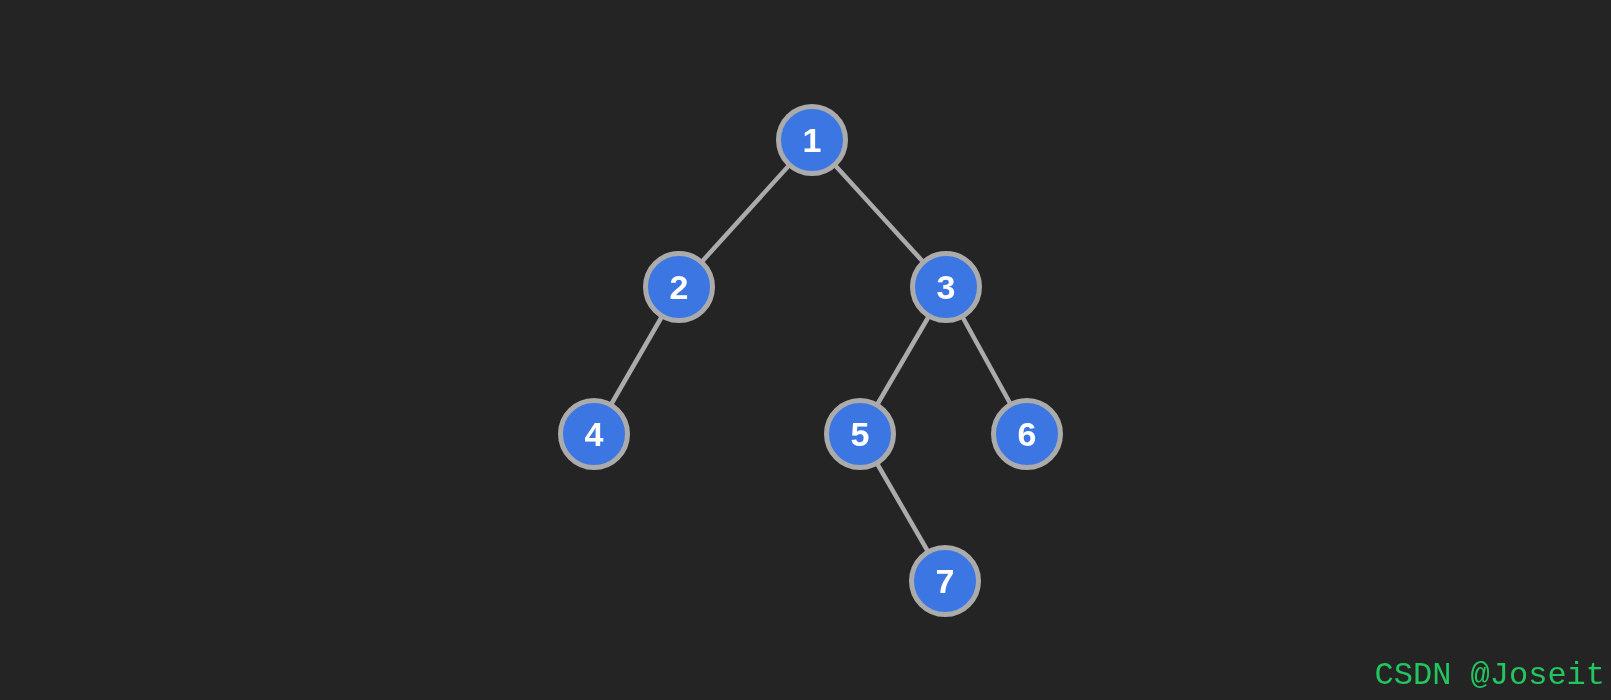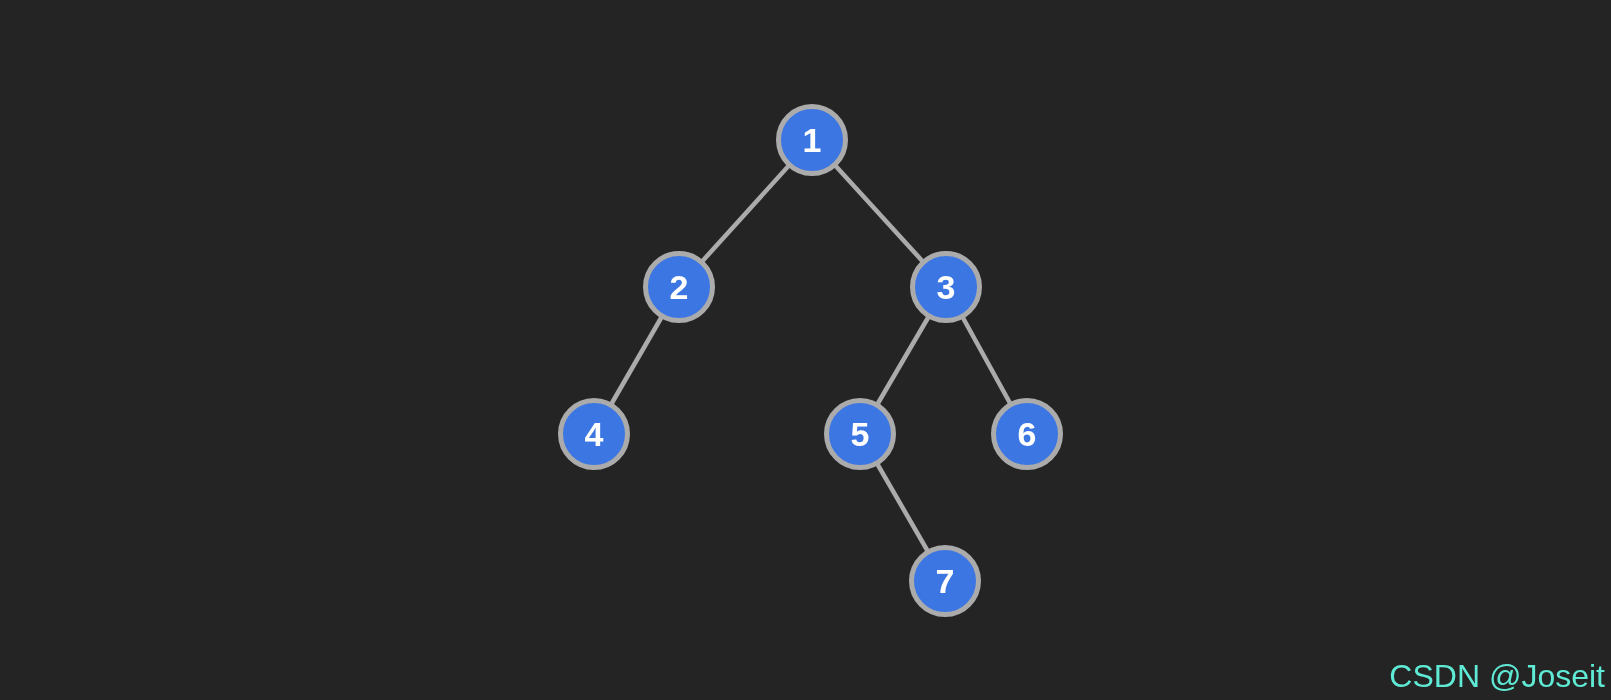--- a/index.html
+++ b/index.html
@@ -67,14 +67,14 @@
     </svg>
   <div>
       <div class="node" style="left: 776px; top: 104px; width: 72px; height: 72px; background: rgb(60, 118, 226); border-color: rgb(171, 171, 171); border-width: 5px; color: rgb(255, 255, 255); line-height: 62px;">1</div>
       <div class="node" style="left: 643px; top: 251px; width: 72px; height: 72px; background: rgb(60, 118, 226); border-color: rgb(171, 171, 171); border-width: 5px; color: rgb(255, 255, 255); line-height: 62px;">2</div>
       <div class="node" style="left: 910px; top: 251px; width: 72px; height: 72px; background: rgb(60, 118, 226); border-color: rgb(171, 171, 171); border-width: 5px; color: rgb(255, 255, 255); line-height: 62px;">3</div>
       <div class="node" style="left: 558px; top: 398px; width: 72px; height: 72px; background: rgb(60, 118, 226); border-color: rgb(171, 171, 171); border-width: 5px; color: rgb(255, 255, 255); line-height: 62px;">4</div>
       <div class="node" style="left: 824px; top: 398px; width: 72px; height: 72px; background: rgb(60, 118, 226); border-color: rgb(171, 171, 171); border-width: 5px; color: rgb(255, 255, 255); line-height: 62px;">5</div>
       <div class="node" style="left: 991px; top: 398px; width: 72px; height: 72px; background: rgb(60, 118, 226); border-color: rgb(171, 171, 171); border-width: 5px; color: rgb(255, 255, 255); line-height: 62px;">6</div>
       <div class="node" style="left: 909px; top: 545px; width: 72px; height: 72px; background: rgb(60, 118, 226); border-color: rgb(171, 171, 171); border-width: 5px; color: rgb(255, 255, 255); line-height: 62px;">7</div>
     </div>
-  <div class="watermark" style="color: #5eead4;">CSDN @Joseit</div>
+  <div class="watermark" style="color: #22c55e; font-family: Liberation Mono, monospace;">CSDN @Joseit</div>
 </div>
 
 </body></html>

